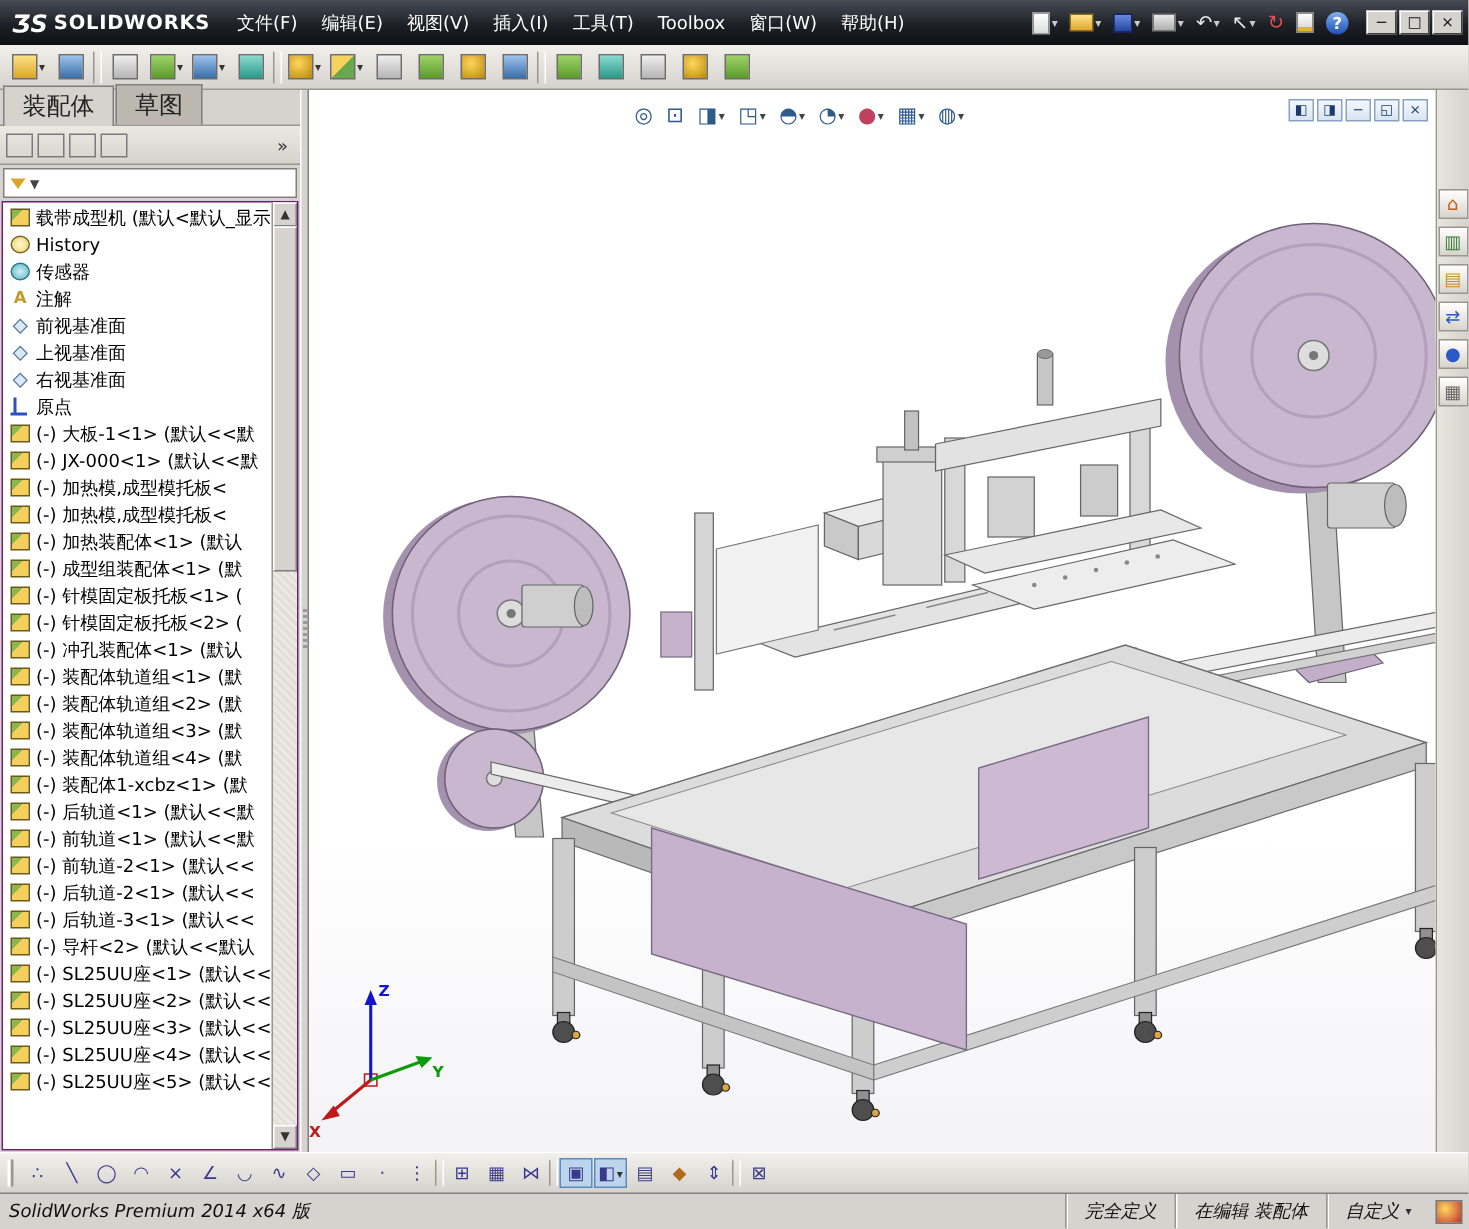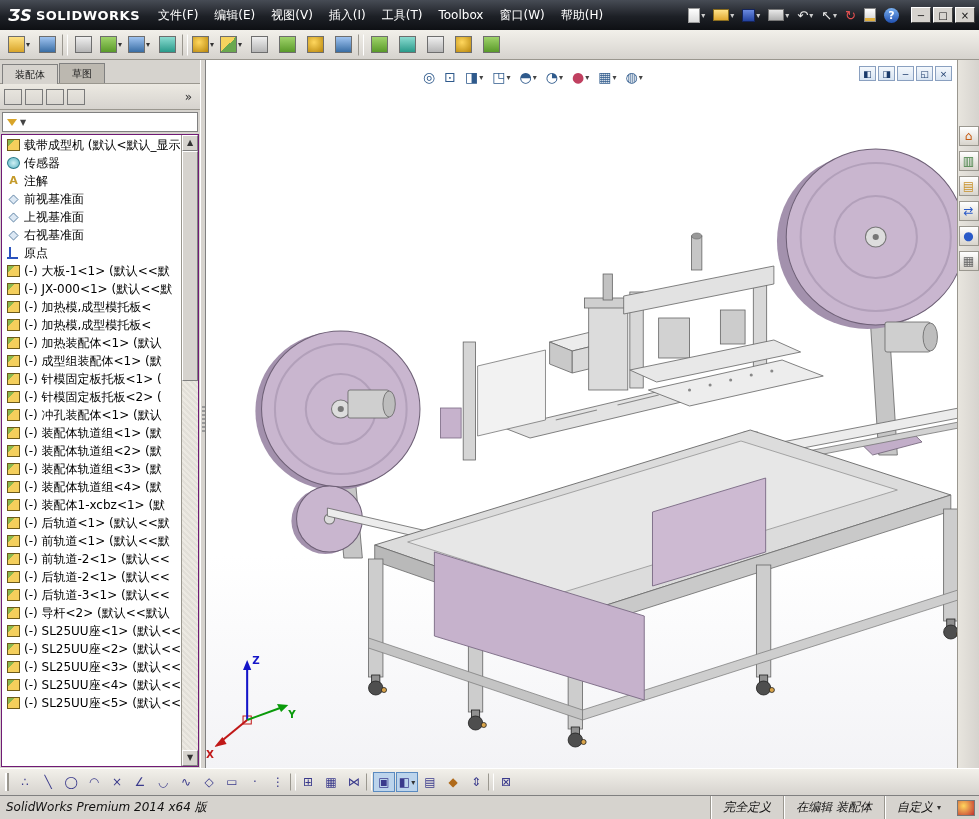--- a/index.html
+++ b/index.html
@@ -41,21 +41,21 @@
   .c-mix{background:linear-gradient(135deg,#f6d35e 50%,#6aa84f 50%);}
   .c-gray{background:linear-gradient(#efefef,#b5b5b5);}
   .c-gold{background:radial-gradient(circle at 40% 35%,#ffd75e,#b8860b);}
   .tb-dd{font-size:8px;color:#333;}
 
   
   .main{flex:1;display:flex;min-height:0;}
 
   .left-panel{width:200px;background:#d6d3ce;display:flex;flex-direction:column;flex:0 0 auto;min-height:0;}
   .cmd-tabs{display:flex;align-items:flex-end;height:24px;padding:2px 2px 0 2px;gap:1px;border-bottom:1px solid #9a978f;}
-  .tab{padding:3px 12px 2px 12px;font-size:10px;border:1px solid #808080;border-bottom:none;background:#bcb8b0;color:#222;}
+  .tab{padding:3px 12px 2px 12px;font-size:16px;border:1px solid #808080;border-bottom:none;background:#bcb8b0;color:#222;}
   .tab.active{background:#d6d3ce;position:relative;top:1px;}
   .fm-header{height:26px;display:flex;align-items:center;gap:3px;padding:0 4px;border-bottom:1px solid #9a978f;background:linear-gradient(#ece9e2,#d6d3ce);}
   .fmico{width:18px;height:16px;border:1px solid #7a7a7a;display:inline-block;}
   .fm-expand{margin-left:auto;font-size:12px;color:#333;padding:0 4px;}
   .filter-row{height:20px;margin:2px;border:1px solid #808080;background:#fff;display:flex;align-items:center;gap:3px;padding:0 4px;}
   .funnel{width:0;height:0;border-left:5px solid transparent;border-right:5px solid transparent;border-top:7px solid #d9a52a;}
   .filter-dd{font-size:8px;color:#444;}
   .tree-wrap{flex:1;display:flex;min-height:0;margin:0 1px 1px 1px;border:1px solid #701a75;background:#fff;}
   .tree{flex:1;overflow:hidden;padding-top:1px;}
   .tree-row{display:flex;align-items:center;height:18px;gap:4px;padding-left:5px;white-space:nowrap;overflow:hidden;font-size:12px;color:#000;}
@@ -289,20 +289,24 @@
       <div class="filter-row">
         <span class="funnel"></span>
         <span class="filter-dd">▼</span>
       </div>
       <div class="tree-wrap">
         <div class="tree">
 
         <div class="tree-row">
               <span class="tico root"></span>
               <span class="tlabel">载带成型机 (默认&lt;默认_显示</span>
+            </div>
+            <div class="tree-row">
+              <span class="tico hist"></span>
+              <span class="tlabel">History</span>
             </div>
             <div class="tree-row">
               <span class="tico sensor"></span>
               <span class="tlabel">传感器</span>
             </div>
             <div class="tree-row">
               <span class="tico ann">A</span>
               <span class="tlabel">注解</span>
             </div>
             <div class="tree-row">

